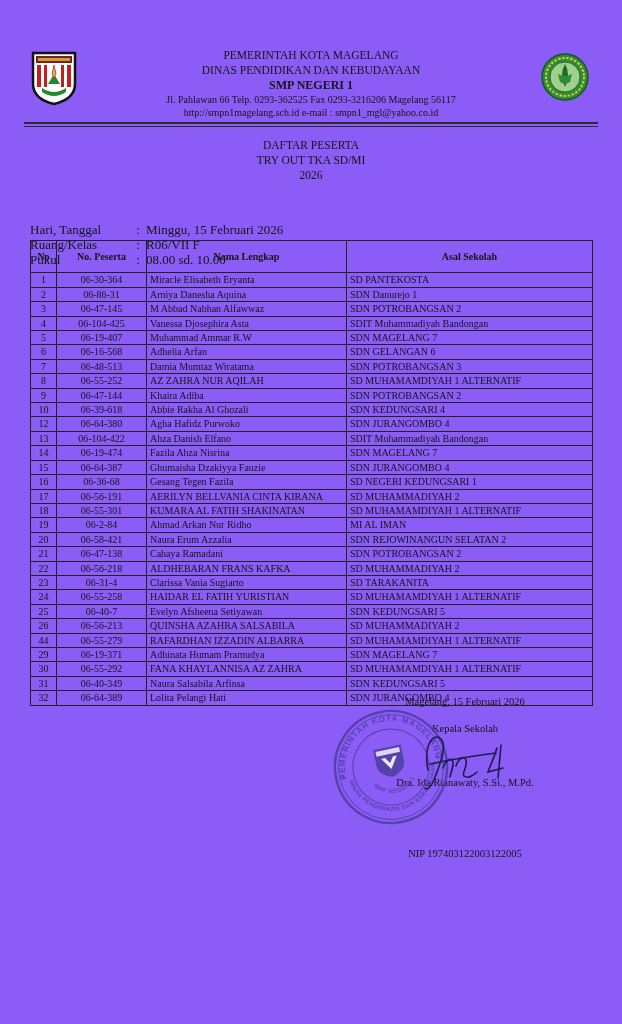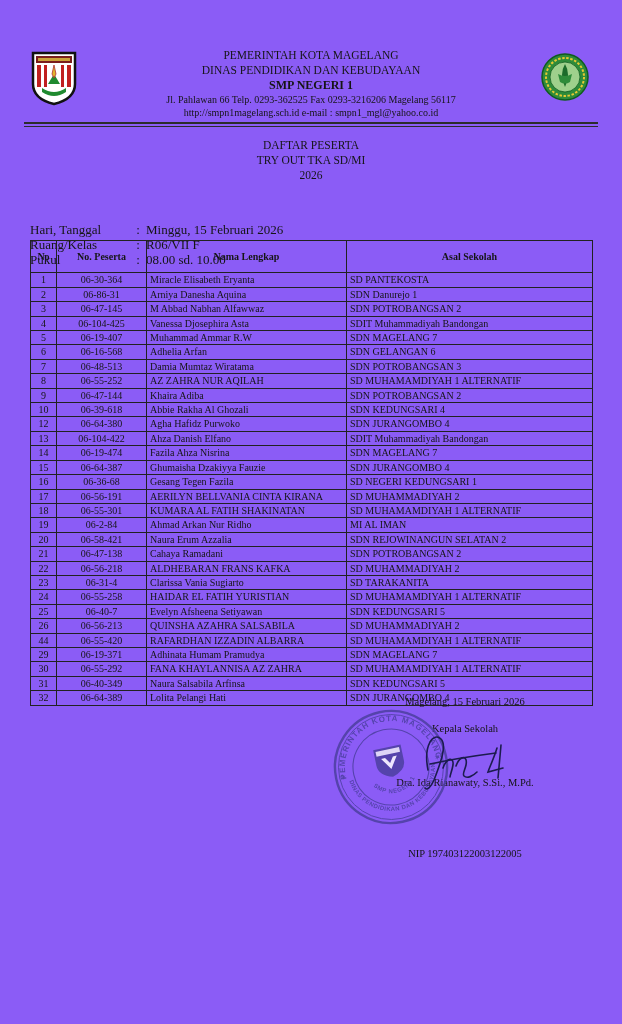--- a/index.html
+++ b/index.html
@@ -304,21 +304,21 @@
 
     <tr>
       <td class="c-no">26</td>
       <td class="c-peserta">06-56-213</td>
       <td class="c-nama">QUINSHA AZAHRA SALSABILA</td>
       <td class="c-sekolah">SD MUHAMMADIYAH 2</td>
     </tr>
 
     <tr>
       <td class="c-no">44</td>
-      <td class="c-peserta">06-55-420</td>
+      <td class="c-peserta">06-55-279</td>
       <td class="c-nama">RAFARDHAN IZZADIN ALBARRA</td>
       <td class="c-sekolah">SD MUHAMAMDIYAH 1 ALTERNATIF</td>
     </tr>
 
 
     <tr>
       <td class="c-no">29</td>
       <td class="c-peserta">06-19-371</td>
       <td class="c-nama">Adhinata Humam Pramudya</td>
       <td class="c-sekolah">SDN MAGELANG 7</td>

